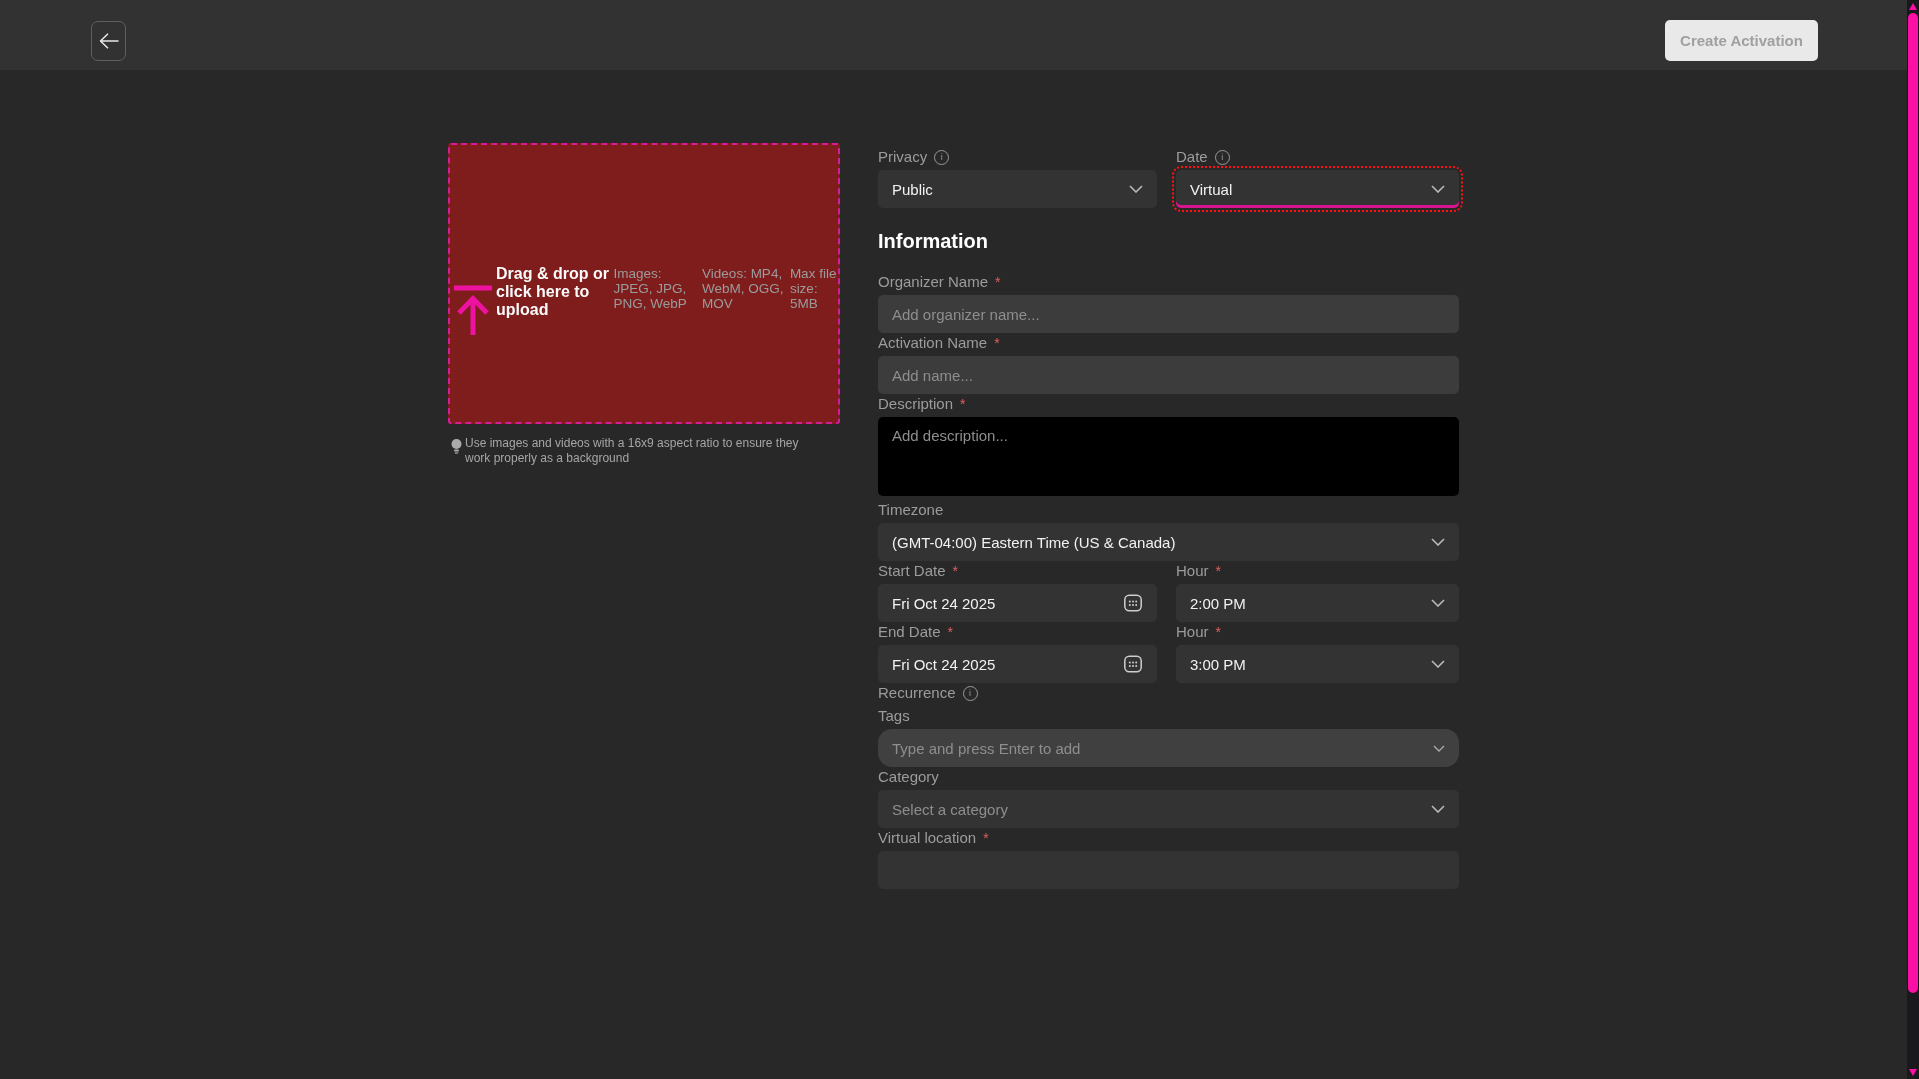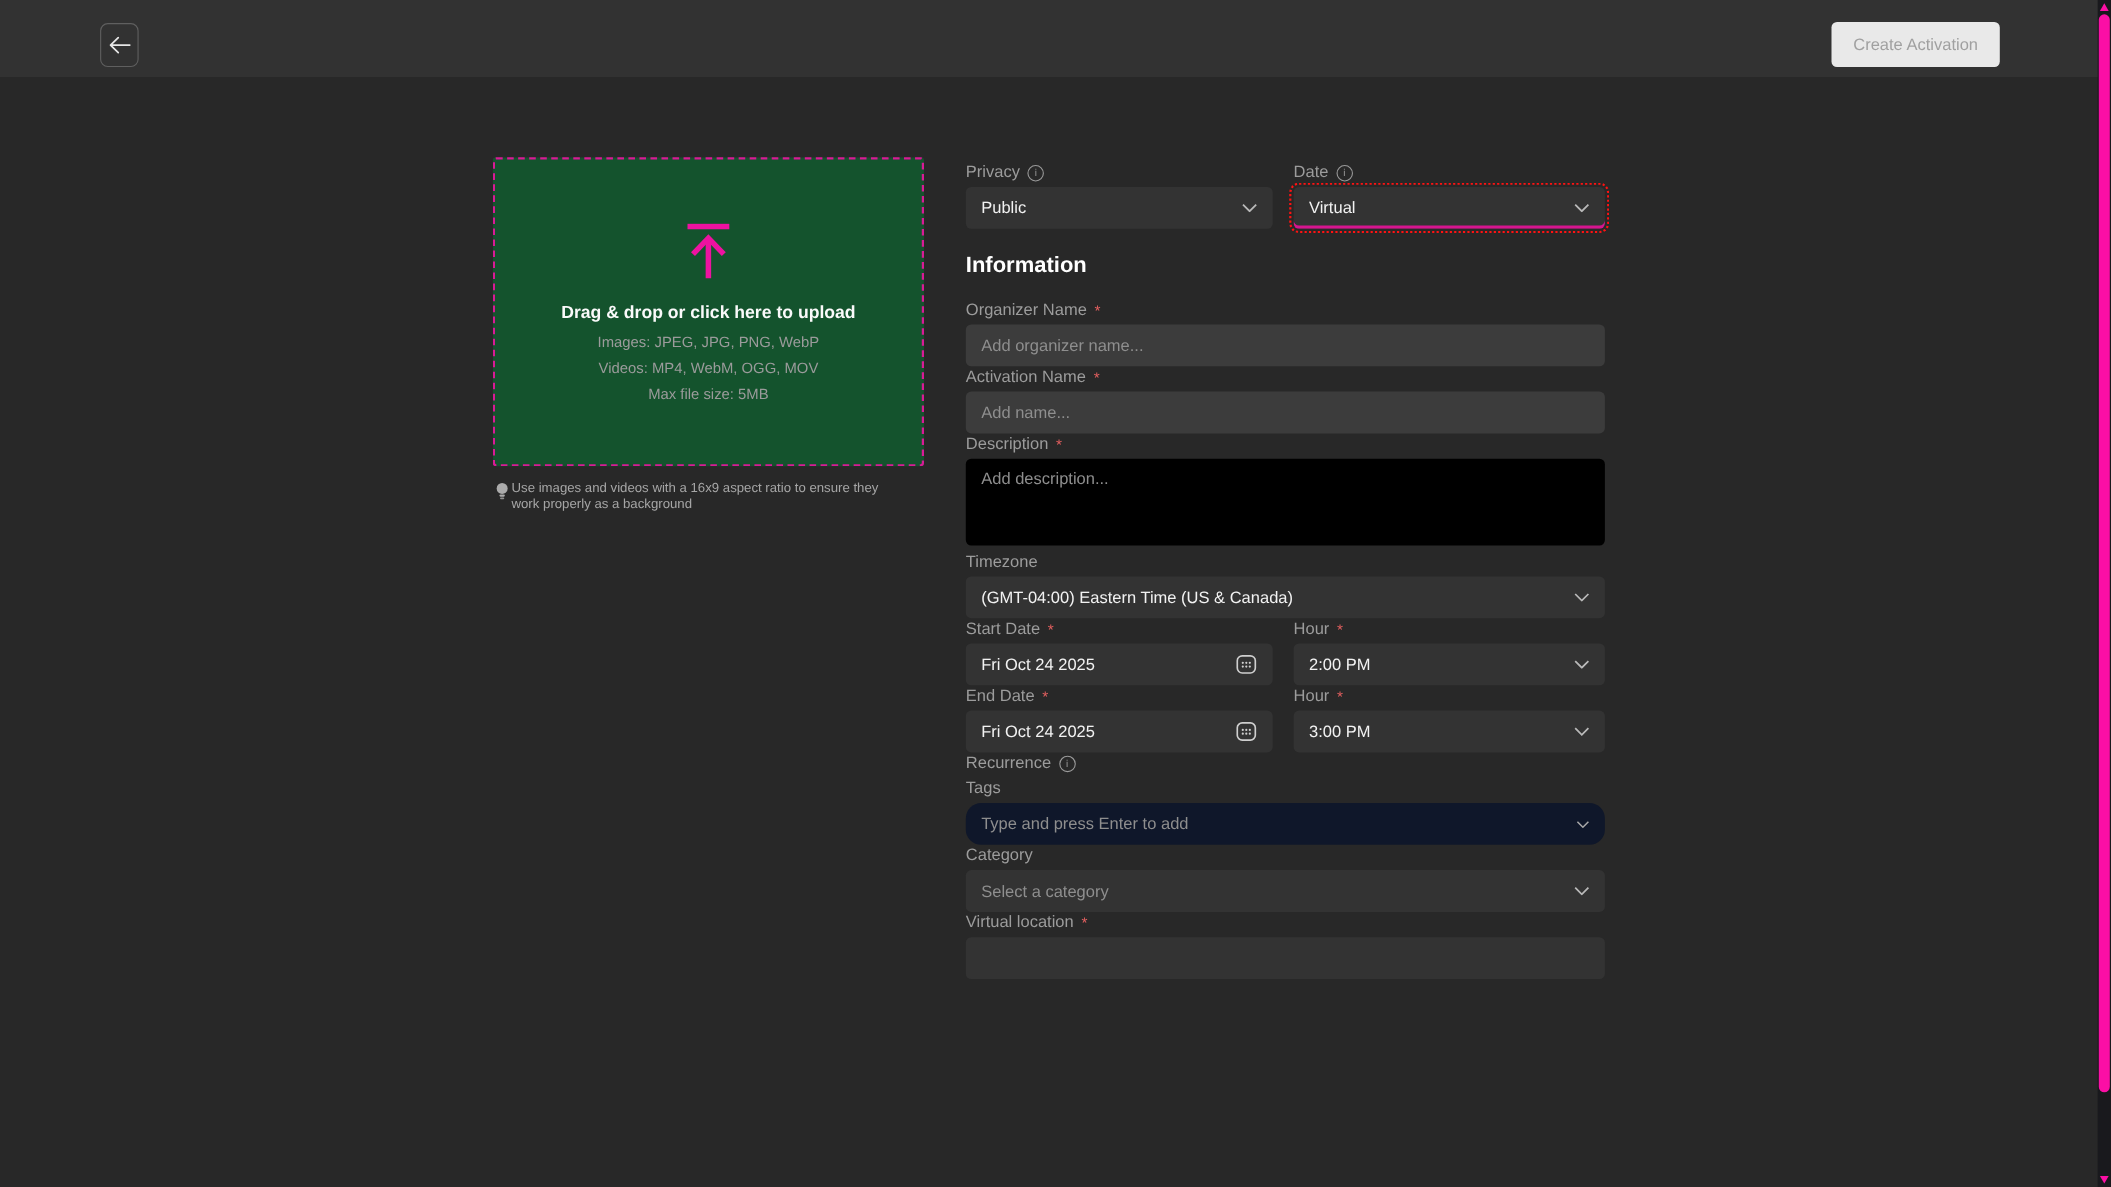--- a/index.html
+++ b/index.html
@@ -5,27 +5,27 @@
   html,body{margin:0;padding:0;background:#1f1f1f;}
   #app{position:relative;width:1919px;height:1079px;background:#282828;overflow:hidden;
        font-family:"Liberation Sans",sans-serif;-webkit-font-smoothing:antialiased;}
 
   
   .topbar{position:absolute;left:0;top:0;width:1919px;height:70px;background:#323232;}
   .back-btn{position:absolute;left:91px;top:21px;width:35px;height:40px;border:1px solid #5f5f5f;
             border-radius:7px;background:transparent;display:flex;align-items:center;justify-content:center;
             cursor:pointer;box-sizing:border-box;}
   .create-btn{position:absolute;left:1665px;top:20px;width:153px;height:41px;background:#e9e9e9;
-              border:none;border-radius:5px;color:#a0a0a0;font-size:15px;font-weight:400;
+              border:none;border-radius:5px;color:#a0a0a0;font-size:15px;font-weight:700;
               font-family:"Liberation Sans",sans-serif;cursor:default;}
 
   
-  .upload-panel{position:absolute;left:448px;top:143px;width:392px;height:281px;background:#14532d;
+  .upload-panel{position:absolute;left:448px;top:143px;width:392px;height:281px;background:#7f1d1d;
                 border:2px dashed #d81b96;border-radius:3px;box-sizing:border-box;
-                display:flex;flex-direction:column;align-items:center;cursor:pointer;}
+                display:flex;flex-direction:row;align-items:center;cursor:pointer;}
   .upload-icon{margin-top:58px;}
   .upload-title{margin-top:16px;font-size:16px;font-weight:700;color:#fafafa;}
   .upload-sub{margin-top:9px;font-size:13.5px;color:#9b9b9b;}
   .tip{position:absolute;left:450px;top:436px;width:390px;display:flex;gap:2px;align-items:flex-start;}
   .tip-text{font-size:12px;line-height:15px;color:#a6a6a6;width:352px;}
 
   
   .form-col{position:absolute;left:878px;top:147px;width:581px;}
   .row2{display:grid;grid-template-columns:279px 283px;column-gap:19px;}
   .fgroup{}
@@ -255,21 +255,21 @@
       <div class="flabel">
         <span>Recurrence</span>
         <span class="info">i</span>
       </div>
     </div>
 
     <div class="fgroup">
       <div class="flabel">
         <span>Tags</span>
       </div>
-      <div class="field" style="background:#0f172a;border-radius:14px;">
+      <div class="field" style="background:#404040;border-radius:14px;">
         <span class="ph">Type and press Enter to add</span>
         <span class="chev">
           <svg width="12" height="7" viewBox="0 0 12 7">
               <path d="M1 1l5 5 5-5" fill="none" stroke="#a8a8a8" stroke-width="1.4"></path>
             </svg>
         </span>
       </div>
     </div>
 
     <div class="fgroup">

